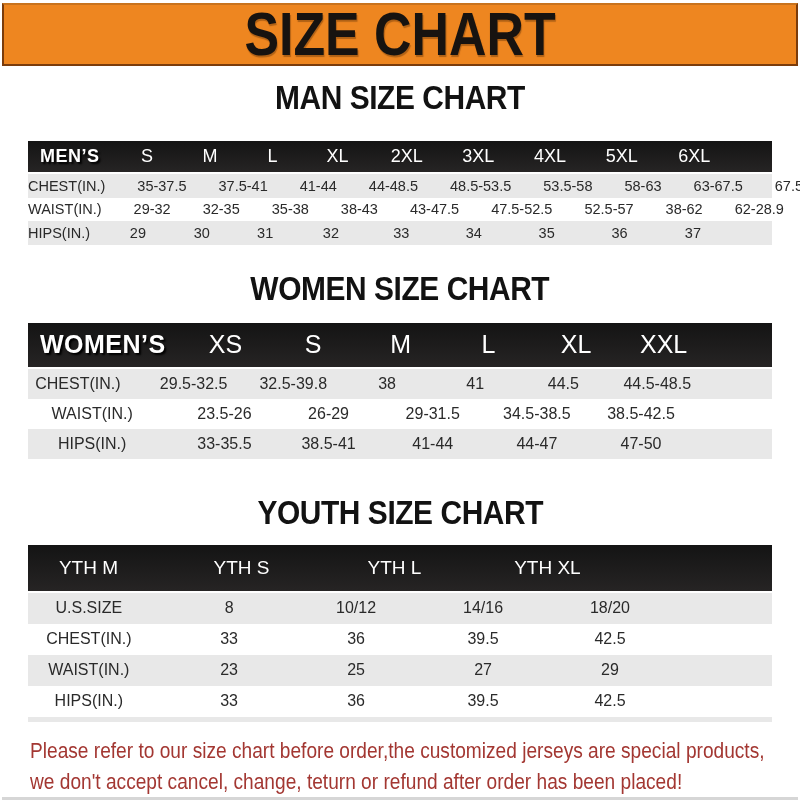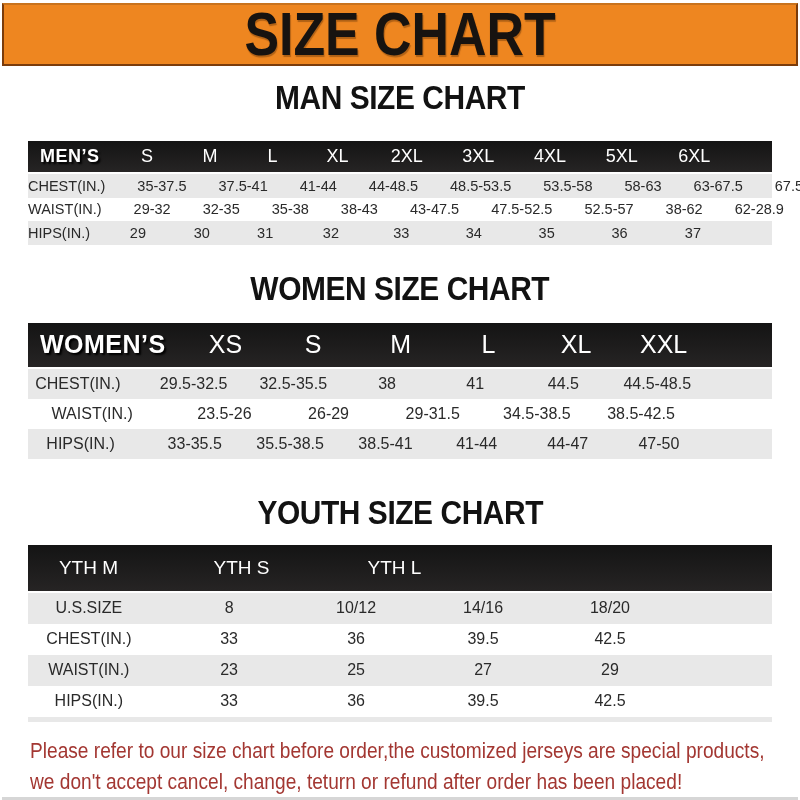--- a/index.html
+++ b/index.html
@@ -169,56 +169,56 @@
           <div class="tcell c2" style="width: 11.56%;">S</div>
           <div class="tcell c3" style="width: 11.56%;">M</div>
           <div class="tcell c4" style="width: 11.56%;">L</div>
           <div class="tcell c5" style="width: 11.56%;">XL</div>
           <div class="tcell c6" style="width: 11.56%;">XXL</div>
           <div class="tcell c7" style="width: 10.08%;"></div>
         </div>
         <div class="trow row-odd">
           <div class="tcell c0" style="width: 20.56%;">CHEST(IN.)</div>
           <div class="tcell c1" style="width: 11.56%;">29.5-32.5</div>
-          <div class="tcell c2" style="width: 11.56%;">32.5-35.5</div>
+          <div class="tcell c2" style="width: 11.56%;">32.5-39.8</div>
           <div class="tcell c3" style="width: 11.56%;">38</div>
           <div class="tcell c4" style="width: 11.56%;">41</div>
           <div class="tcell c5" style="width: 11.56%;">44.5</div>
           <div class="tcell c6" style="width: 11.56%;">44.5-48.5</div>
           <div class="tcell c7" style="width: 10.08%;"></div>
         </div>
         <div class="trow row-even">
           <div class="tcell c0" style="width: 20.56%;">WAIST(IN.)</div>
           <div class="tcell c1" style="width: 11.56%;">23.5-26</div>
           <div class="tcell c2" style="width: 11.56%;">26-29</div>
           <div class="tcell c3" style="width: 11.56%;">29-31.5</div>
           <div class="tcell c5" style="width: 11.56%;">34.5-38.5</div>
           <div class="tcell c6" style="width: 11.56%;">38.5-42.5</div>
           <div class="tcell c7" style="width: 10.08%;"></div>
         </div>
         <div class="trow row-odd">
           <div class="tcell c0" style="width: 20.56%;">HIPS(IN.)</div>
           <div class="tcell c1" style="width: 11.56%;">33-35.5</div>
-          <div class="tcell c2" style="width: 11.56%;">35.5-38.5</div>
           <div class="tcell c3" style="width: 11.56%;">38.5-41</div>
           <div class="tcell c4" style="width: 11.56%;">41-44</div>
           <div class="tcell c5" style="width: 11.56%;">44-47</div>
           <div class="tcell c6" style="width: 11.56%;">47-50</div>
           <div class="tcell c7" style="width: 10.08%;"></div>
         </div>
       </div>
   </section>
 
   <section>
     <h2 class="section-heading sh-youth"><span class="cz">YOUTH SIZE CHART</span></h2>
     <div class="size-table st-youth">
         <div class="trow thead">
           <div class="tcell c2" style="width: 16.26%;">YTH M</div>
           <div class="tcell c1" style="width: 16.26%;">YTH S</div>
           <div class="tcell c3" style="width: 16.26%;">YTH L</div>
+          <div class="tcell c4" style="width: 16.26%;">YTH XL</div>
           <div class="tcell c5" style="width: 14.13%;"></div>
         </div>
         <div class="trow row-odd">
           <div class="tcell c0" style="width: 20.83%;">U.S.SIZE</div>
           <div class="tcell c1" style="width: 16.26%;">8</div>
           <div class="tcell c2" style="width: 16.26%;">10/12</div>
           <div class="tcell c3" style="width: 16.26%;">14/16</div>
           <div class="tcell c4" style="width: 16.26%;">18/20</div>
           <div class="tcell c5" style="width: 14.13%;"></div>
         </div>

